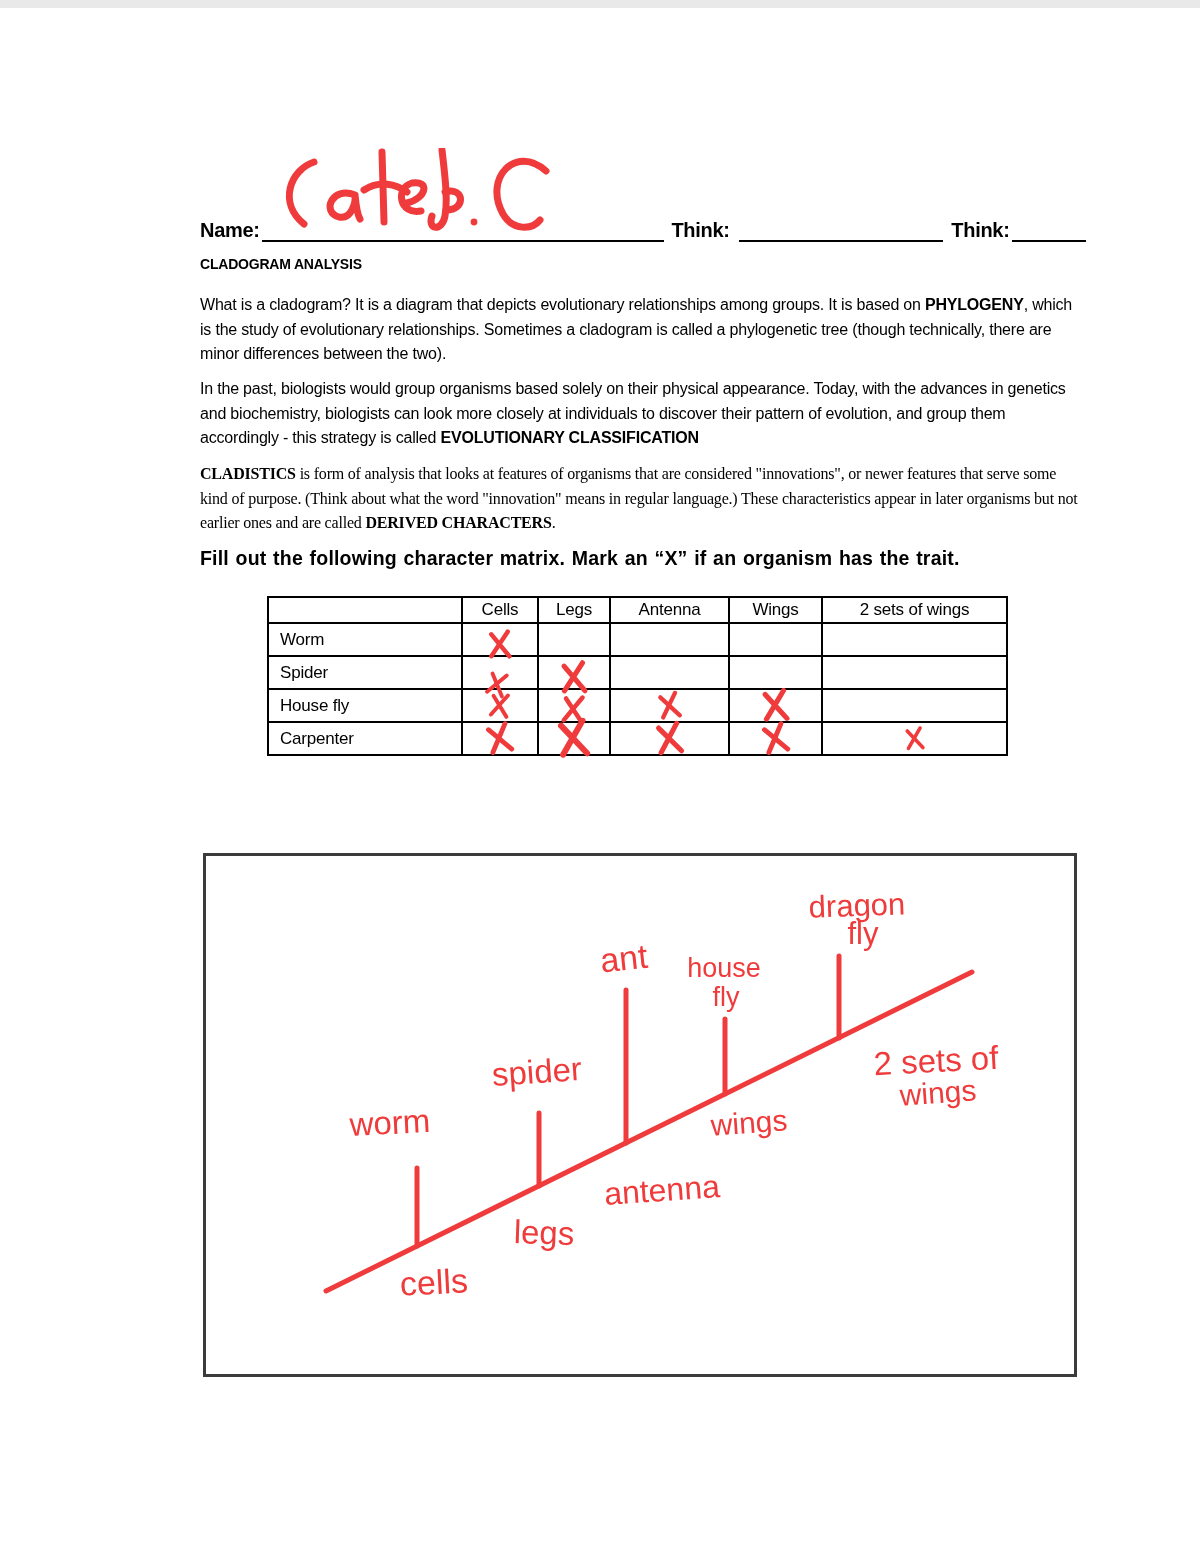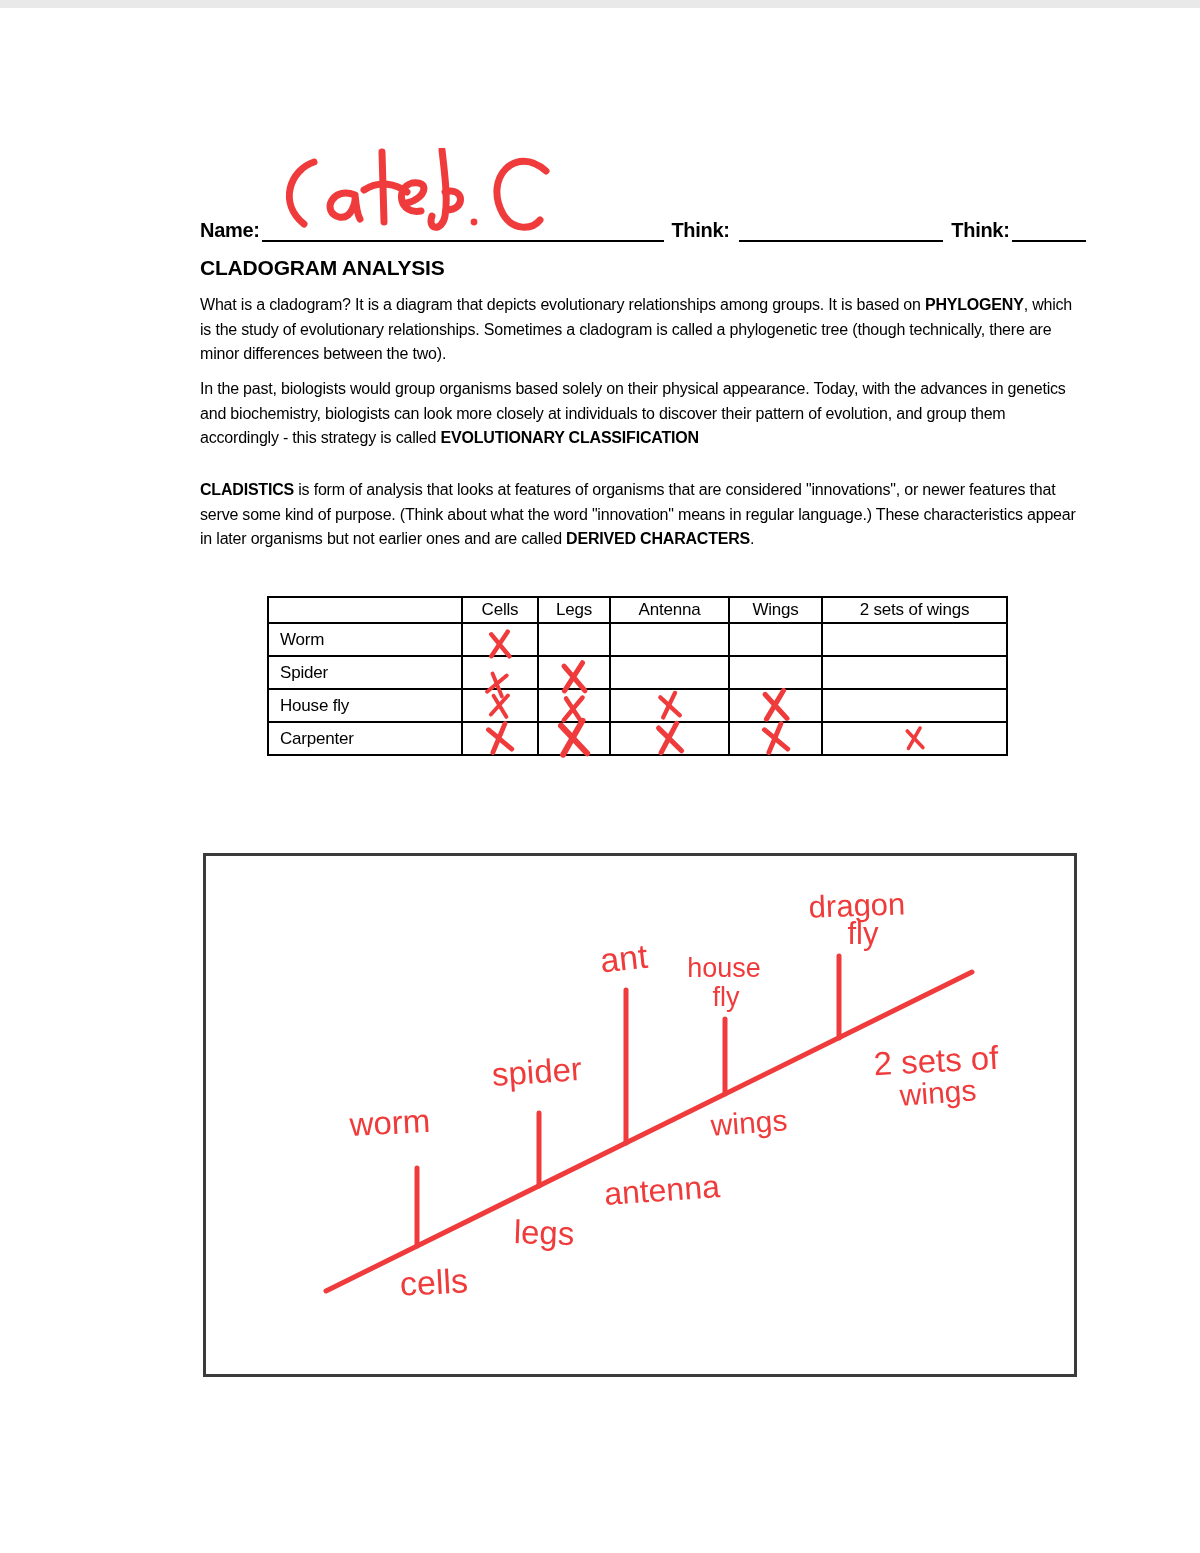--- a/index.html
+++ b/index.html
@@ -21,25 +21,25 @@
   .blank-line{border-bottom:2.5px solid #000;height:24px;}
   .lbl{white-space:nowrap;padding-bottom:0px;}
   .line-name{width:410px;}
   .line-date{width:208px;margin-right:8px;}
   .line-hour{width:76px;}
   .name-row .lbl{margin-right:2px;}
   .name-row .gap{width:8px;}
   .handwriting-svg{position:absolute;left:258px;top:140px;}
   .hw-stroke{stroke:#ef3b3b;stroke-width:7;fill:none;stroke-linecap:round;stroke-linejoin:round;}
   
-  .doc-title{position:absolute;left:200px;top:248px;font-weight:bold;font-size:21px;letter-spacing:-0.2px;}
+  .doc-title{position:absolute;left:200px;top:248px;font-weight:bold;font-size:14px;letter-spacing:-0.2px;}
   .para{position:absolute;left:200px;width:886px;font-size:16px;line-height:24.5px;letter-spacing:-0.2px;}
   .p1{top:285px;}
   .p2{top:369px;}
-  .p3{top:470px;}
+  .p3{top:454px;font-family:Liberation Serif, serif;}
   .bold{font-weight:bold;}
   .sub-heading{
     position:absolute;left:200px;width:930px;
     font-weight:bold;font-size:19.5px;letter-spacing:0.2px;word-spacing:1px;
   }
   .h-matrix{top:539px;}
   .h-clado{top:805px;}
   
   .matrix{position:absolute;left:267px;top:588px;border-collapse:collapse;table-layout:fixed;}
   .matrix th,.matrix td{
@@ -93,20 +93,21 @@
   </div>
 
   <div class="doc-title">CLADOGRAM ANALYSIS</div>
 
   <div class="para p2"><span>In the past, biologists would group organisms based solely on their physical appearance. Today, with the advances in genetics and biochemistry, biologists can look more closely at individuals to discover their pattern of evolution, and group them accordingly - this strategy is called </span><span class="bold">EVOLUTIONARY CLASSIFICATION</span></div>
 
   <div class="para p1"><span>What is a cladogram? It is a diagram that depicts evolutionary relationships among groups. It is based on </span><span class="bold">PHYLOGENY</span><span>, which is the study of evolutionary relationships. Sometimes a cladogram is called a phylogenetic tree (though technically, there are minor differences between the two).</span></div>
 
   <div class="para p3"><span class="bold">CLADISTICS</span><span> is form of analysis that looks at features of organisms that are considered "innovations", or newer features that serve some kind of purpose. (Think about what the word "innovation" means in regular language.) These characteristics appear in later organisms but not earlier ones and are called </span><span class="bold">DERIVED CHARACTERS</span><span>.</span></div>
 
+  <div class="sub-heading h-matrix">Fill out the following character matrix. Mark an “X” if an organism has the trait.</div>
 
   <table class="matrix">
     <colgroup>
       <col class="c-org">
         <col class="c-cells">
         <col class="c-legs">
         <col class="c-ant">
         <col class="c-wings">
         <col class="c-2sets">
     </colgroup>

